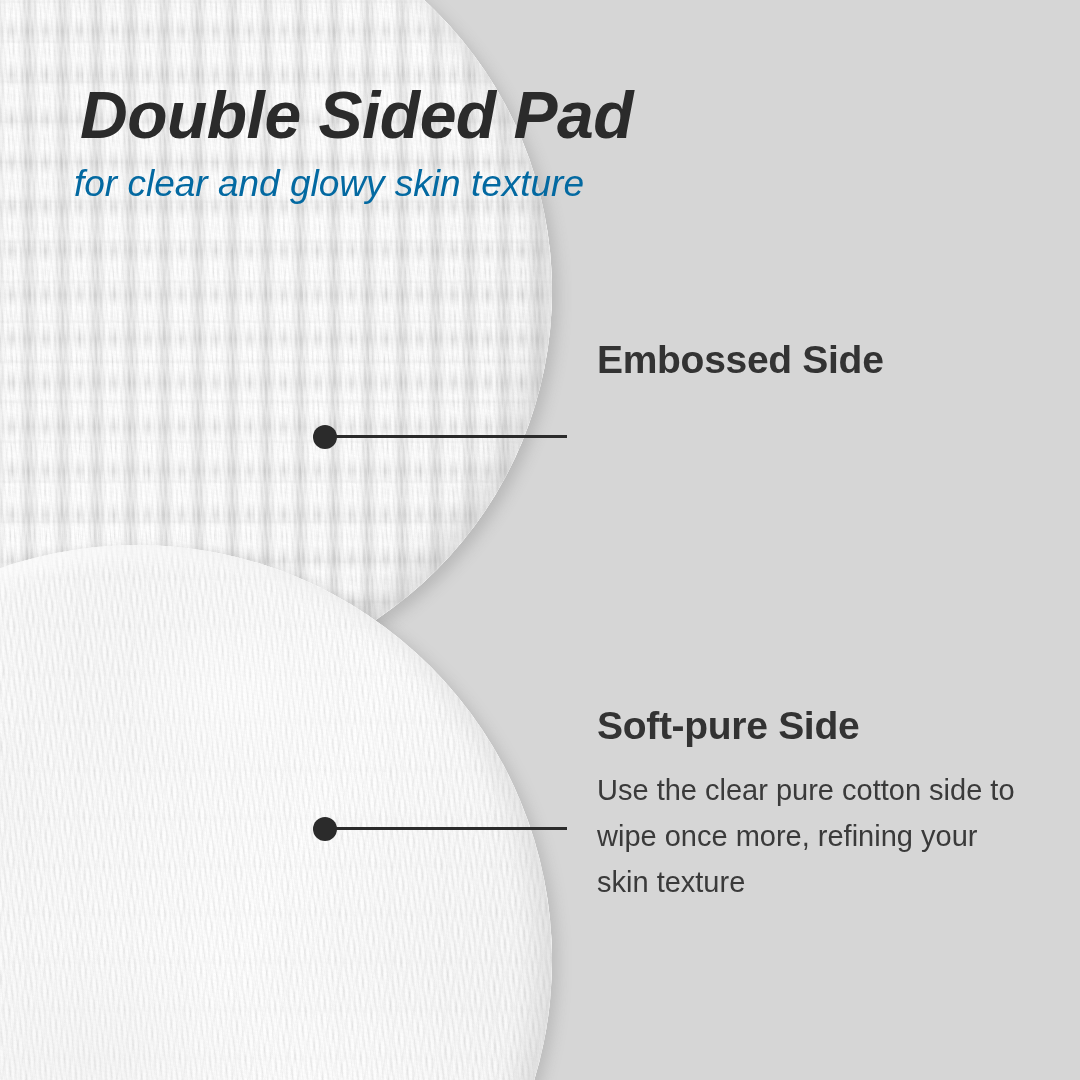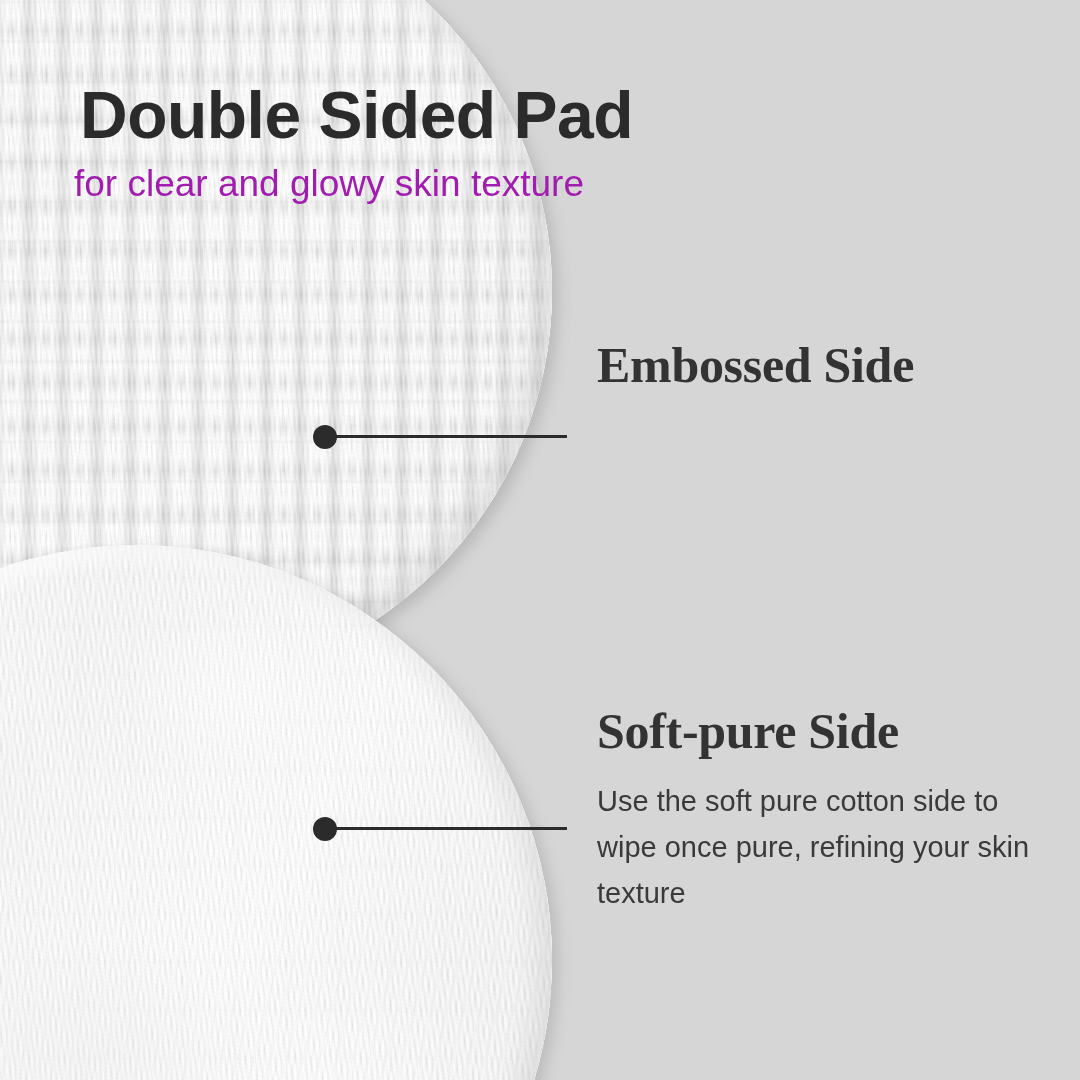--- a/index.html
+++ b/index.html
@@ -174,56 +174,56 @@
       inset -14px -10px 26px rgba(176,176,176,0.32),
       inset 10px 8px 22px rgba(255,255,255,0.85);
   }
 
   
   #headline {
     position: absolute;
     left: 80px;
     top: 82px;
     width: 700px;
+    font-style: italic;
   }
   #title {
     margin: 0;
     font-size: 66px;
     font-weight: 700;
     letter-spacing: -0.5px;
     line-height: 1.0;
     color: #2b2b2b;
     white-space: nowrap;
   }
   #subtitle {
     margin: 16px 0 0 -6px;
     font-size: 37px;
     font-weight: 400;
     line-height: 1.1;
-    color: #a21caf;
+    color: #0369a1;
     white-space: nowrap;
   }
 
   
   .callout {
     position: absolute;
     width: 440px;
   }
   #callout-embossed { left: 597px; top: 340px; }
   #callout-soft     { left: 597px; top: 706px; }
 
   .callout-heading {
     margin: 0;
-    font-size: 50px;
+    font-size: 39px;
     font-weight: 700;
     letter-spacing: -0.3px;
     line-height: 1.0;
     color: #333333;
     white-space: nowrap;
-    font-family: Liberation Serif, serif;
   }
   .callout-body {
     margin: 22px 0 0 0;
     font-size: 29px;
     font-weight: 400;
     line-height: 46px;
     color: #3a3a3a;
   }
 
   
@@ -284,16 +284,16 @@
     <span class="leader-dot"></span>
     <span class="leader-line"></span>
   </div>
 
   <div class="callout" id="callout-embossed">
     <h2 class="callout-heading">Embossed Side</h2>
   </div>
 
   <div class="callout" id="callout-soft">
     <h2 class="callout-heading">Soft-pure Side</h2>
-    <p class="callout-body">Use the soft pure cotton side to wipe once pure, refining your skin texture</p>
+    <p class="callout-body">Use the clear pure cotton side to wipe once more, refining your skin texture</p>
   </div>
 
 </div>
 
 </body></html>

